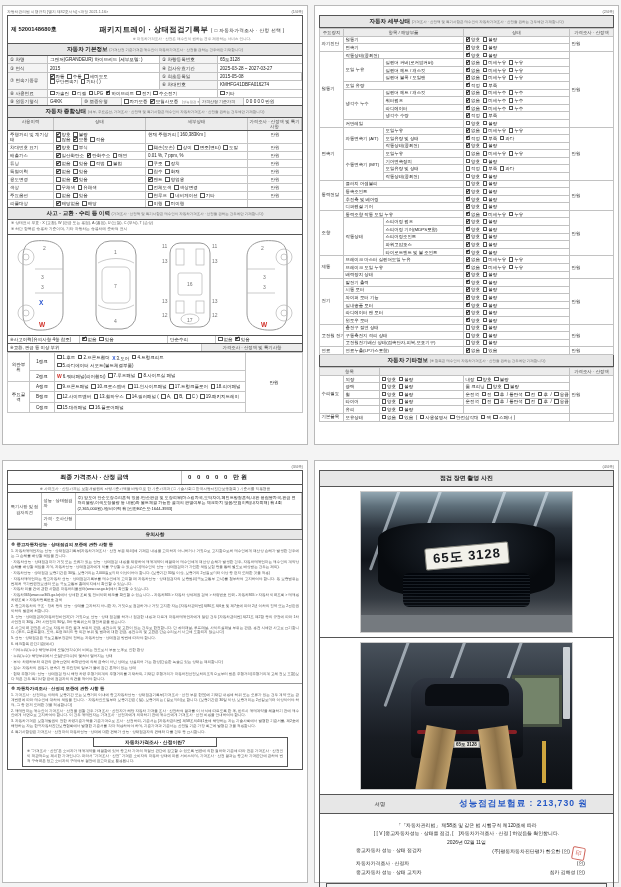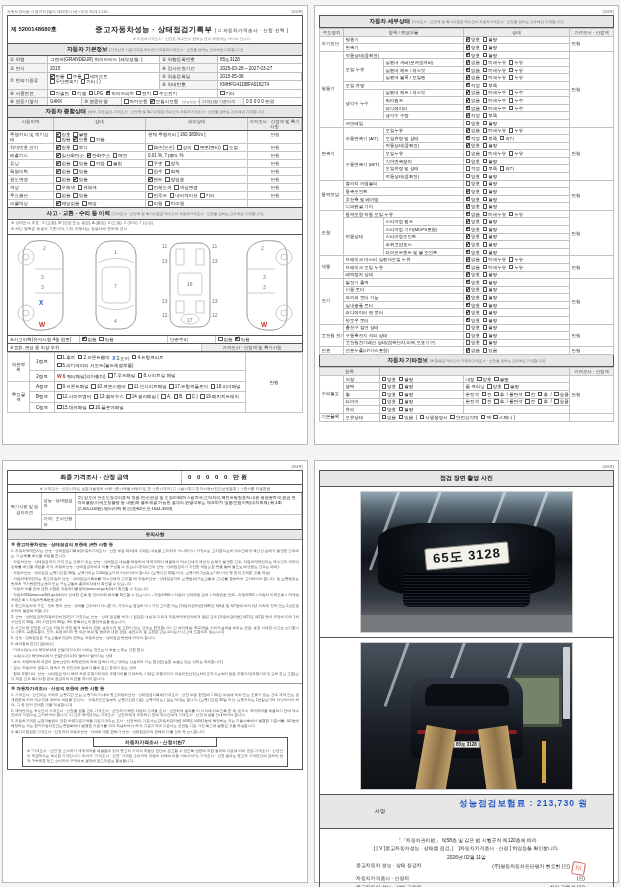--- a/index.html
+++ b/index.html
@@ -115,42 +115,42 @@
   .plate2{position:absolute;left:50%;bottom:10px;transform:translateX(-50%);background:#eceae2;color:#15181c;
           font-size:4.5px;font-weight:bold;padding:0 2px;border:0.5px solid #999;white-space:nowrap;}
   .ramp{position:absolute;width:30px;height:74px;background:linear-gradient(90deg,#c5a46e,#8d7249 55%,#c0a06a);bottom:-12px;}
   .ramp.r1{left:28%;transform:rotate(10deg);}
   .ramp.r2{right:28%;transform:rotate(-8deg);}
   .gwin{position:absolute;right:10px;top:32px;width:44px;height:46px;background:#74846a;border:3px solid #454f41;}
   .pole{position:absolute;right:26px;bottom:6px;width:4px;height:42px;background:#cfa63f;}
   .banner{position:absolute;right:2px;top:4px;width:7px;height:72px;background:rgba(230,235,238,.85);border-radius:1px;}
   .signbar{display:grid;grid-template-columns:120px 1fr;background:#e7e7e7;border:1px solid #555;border-top:none;align-items:center;}
   .signbar .sl{text-align:center;font-size:5.4px;color:#333;padding:3px;}
-  .signbar .fee{font-size:8.6px;font-weight:bold;color:#2457c5;letter-spacing:1px;text-align:center;padding:3px 6px 18px 0;}
+  .signbar .fee{font-size:8.6px;font-weight:bold;color:#2457c5;letter-spacing:1px;text-align:center;padding:3px 6px 3px 0;}
   .signbox{border:1px solid #555;border-top:none;padding:8px 6px 6px 6px;font-size:4.9px;color:#222;}
   .ctr{text-align:center;line-height:1.7;}
   .sgr{display:flex;justify-content:space-between;padding:0 22px 0 30px;line-height:1.8;}
   .sgl{color:#222;}
   .sgn{color:#222;}
   .seal{display:inline-block;width:11px;height:11px;border:1px solid #c54438;border-radius:2px;color:#c54438;
         font-size:6px;line-height:11px;text-align:center;margin-left:2px;transform:rotate(10deg);vertical-align:-2px;opacity:.85;}
   .confbox{border:1px solid #555;margin-top:5px;padding:7px 4px;font-size:4.9px;}
 </style>
 </head>
 <body>
 
 <div class="sheet" id="p1">
   <div class="meta">
     <span>자동차관리법 시행규칙 [별지 제82호서식] &lt;개정 2021.1.16&gt;</span>
     <span class="pg">(1/4쪽)</span>
   </div>
   <div class="tt">
     <span class="no">제 5200148680호</span>
     <span class="mid">
-      <span class="t1"><span>중고자동차성능 · 상태점검기록부</span> <span class="opt">( □ 자동차가격조사 · 산정 선택 )</span></span>
+      <span class="t1"><span>패키지트레이 · 상태점검기록부</span> <span class="opt">( □ 자동차가격조사 · 산정 선택 )</span></span>
       <div class="t2">※ 자동차가격조사 · 산정은 매수인이 원하는 경우 제공하는 서비스 입니다.</div>
     </span>
   </div>
   <div class="bar"><span>자동차 기본정보</span> <small>(가격산정 기준가격은 매수인이 자동차가격조사 · 산정을 원하는 경우에만 기재합니다)</small></div>
   <div class="bi">
     <div class="br" style="grid-template-columns:40px 1fr 58px 84px;">
       <div class="bc lab">① 차명</div>
       <div class="bc">그랜저(GRANDEUR) 하이브리드 (세부모델: )</div>
       <div class="bc lab">② 차량등록번호</div>
       <div class="bc">65도3128</div>

